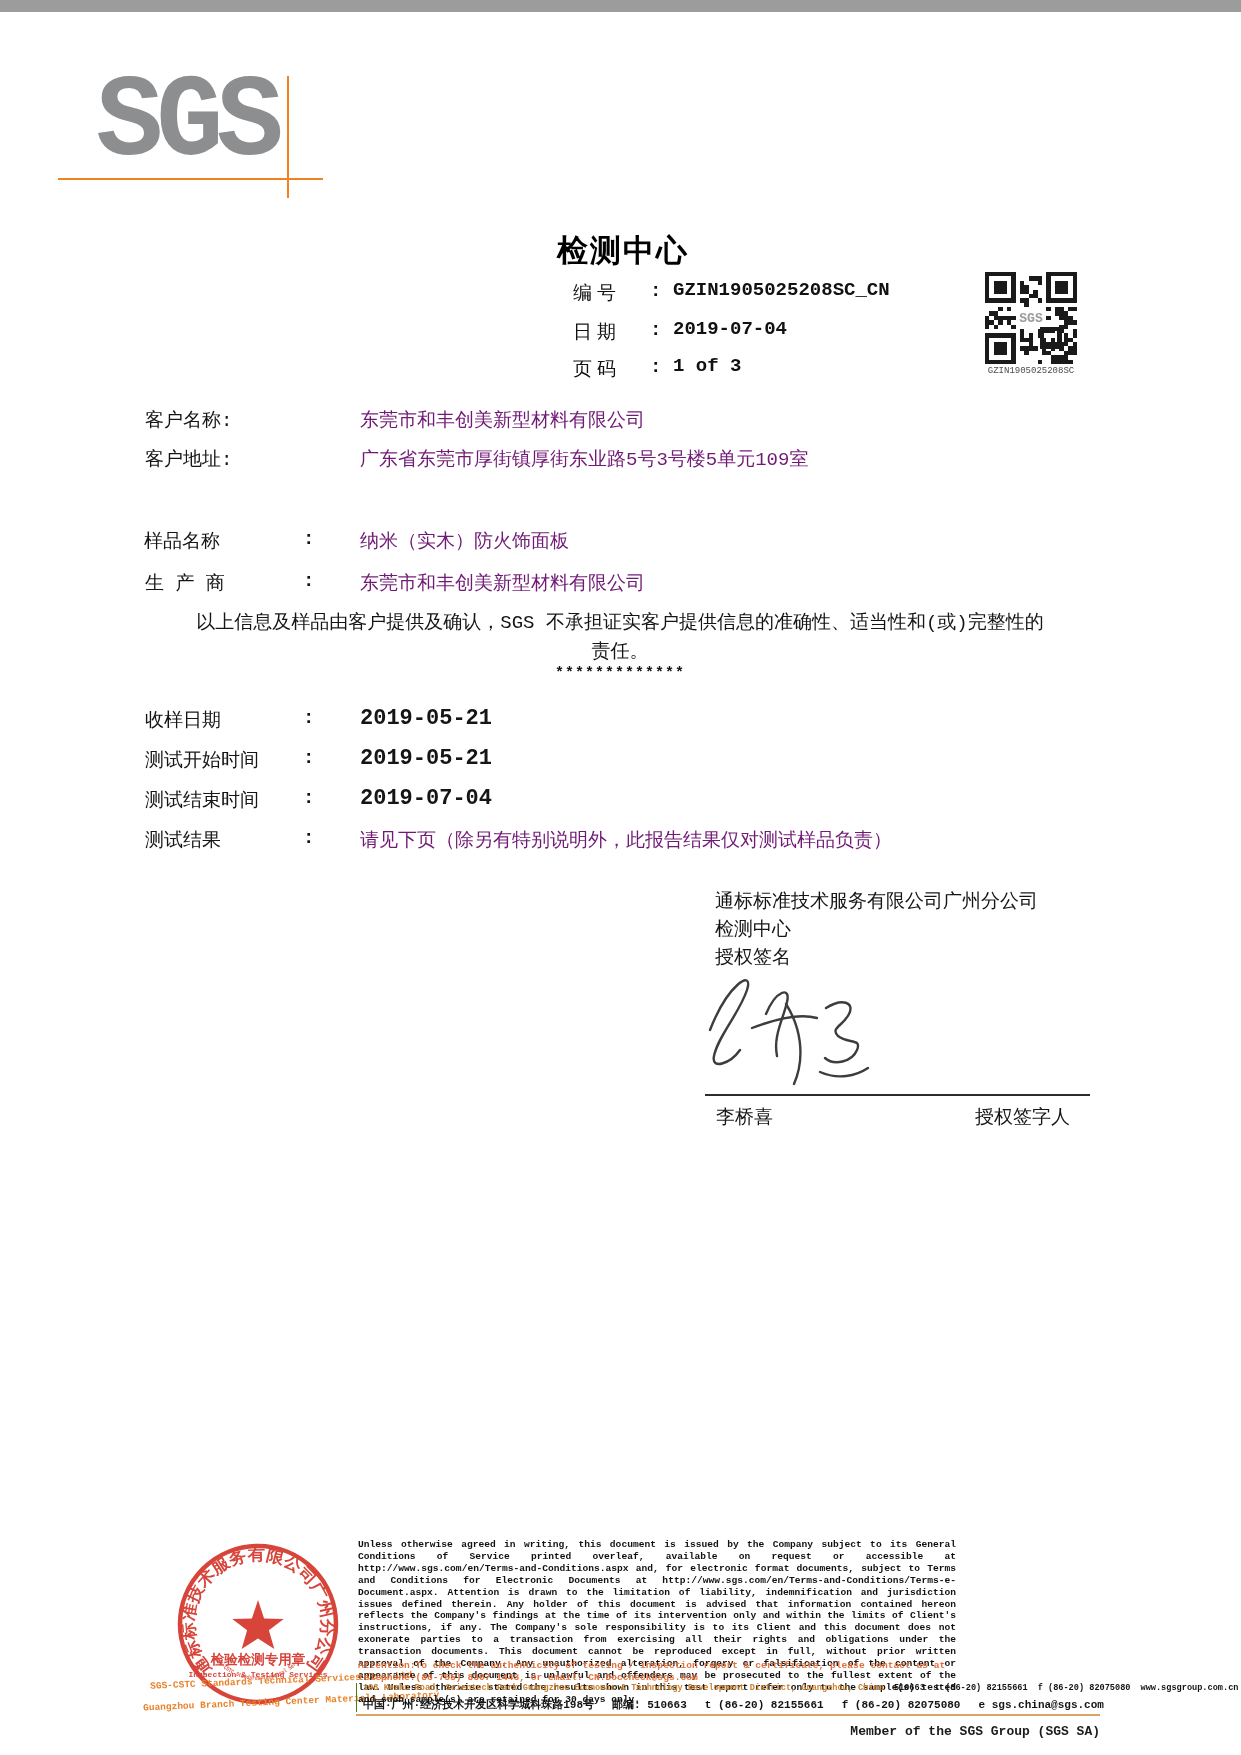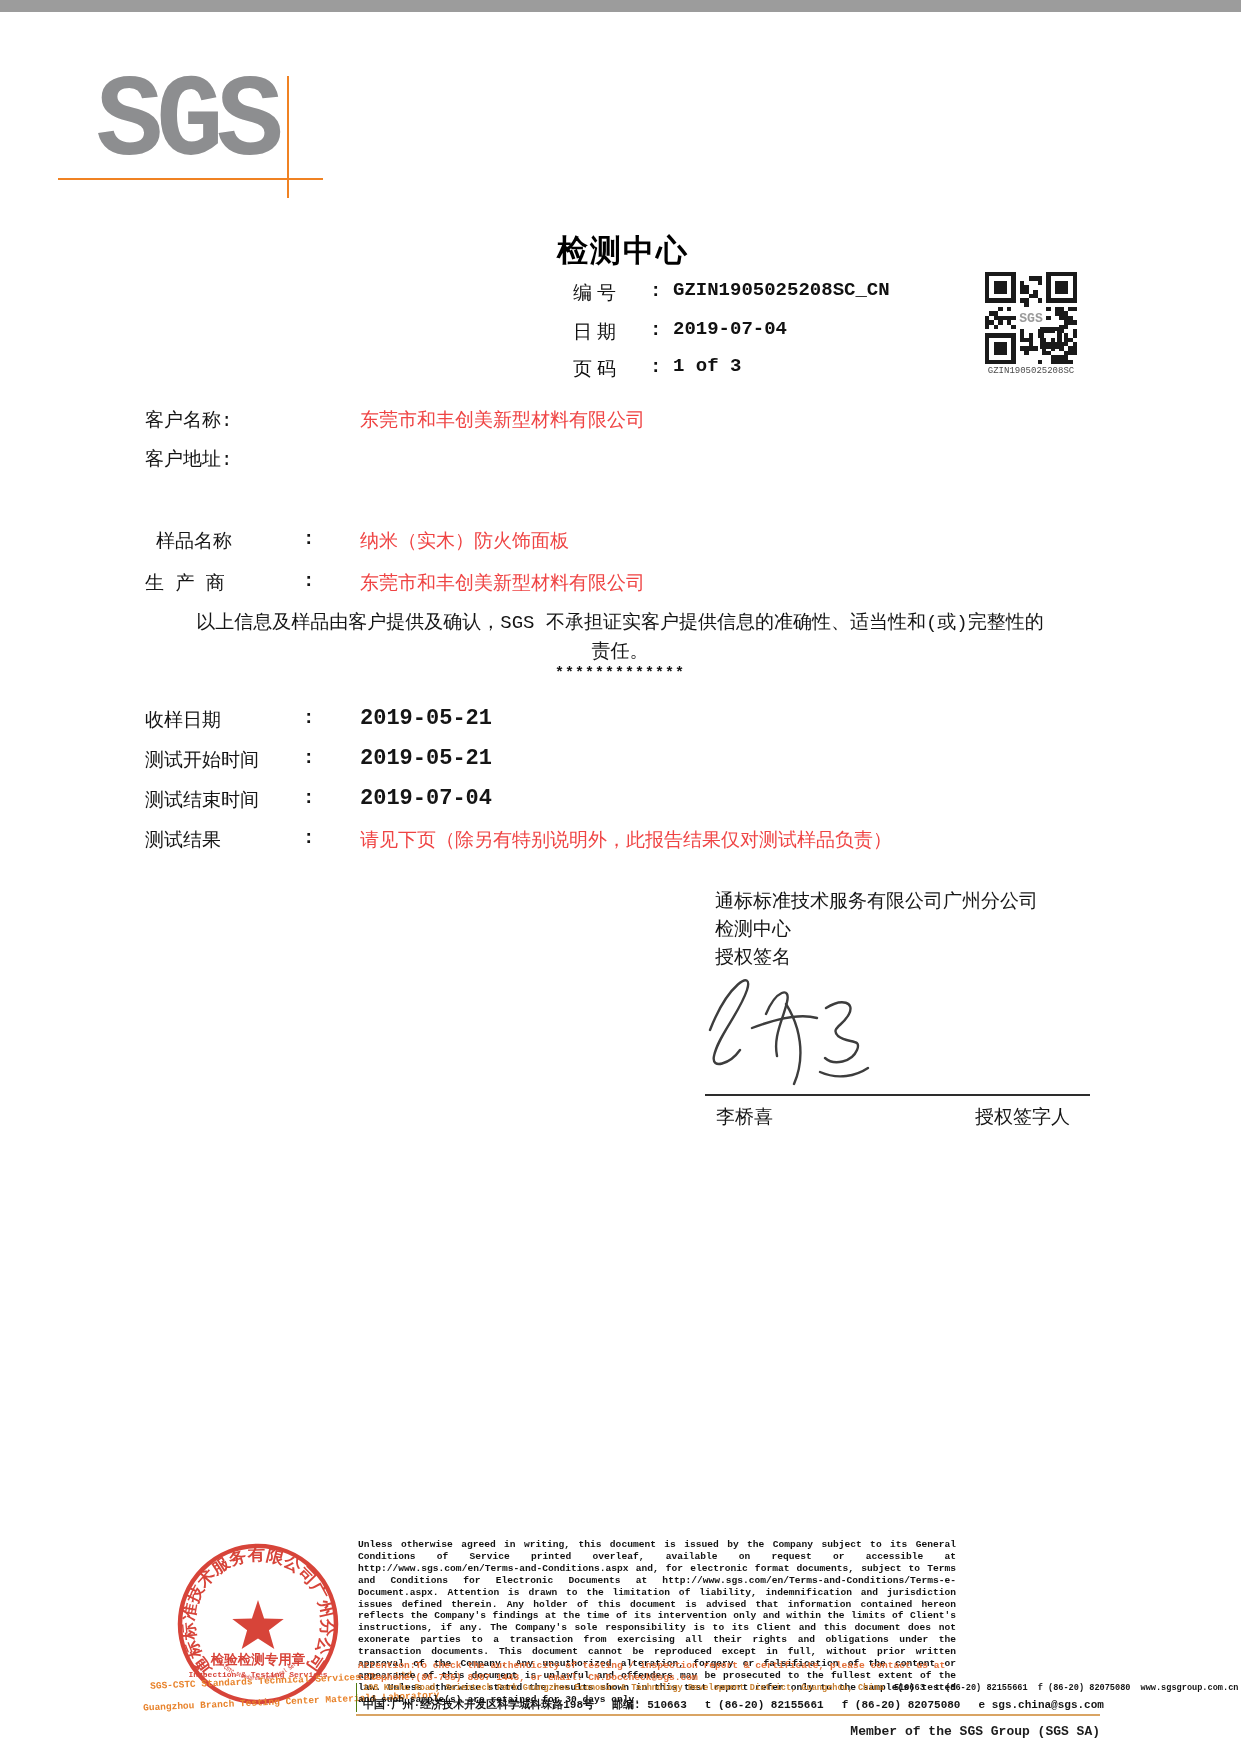--- a/index.html
+++ b/index.html
@@ -20,21 +20,21 @@
   .doc-title{font-size:31px;font-weight:bold;color:#000;text-align:center;letter-spacing:2px;}
   .meta-label{font-size:19px;color:#111;letter-spacing:5px;}
   .meta-colon{font-size:19px;font-weight:bold;color:#111;}
   .meta-value{font-size:19px;font-weight:bold;color:#111;}
   
   .qr-box{width:92px;height:92px;}
   .qr-caption{font-size:9px;color:#4c4c4c;text-align:center;width:110px;}
   
   .lbl{font-size:19px;color:#151515;}
   .col{font-size:19px;font-weight:bold;color:#151515;}
-  .val{font-size:19px;color:#ef4444;}
+  .val{font-size:19px;color:#701a75;}
   .val-b{font-size:22px;font-weight:bold;color:#151515;}
   .note{font-size:19px;color:#151515;text-align:center;line-height:27px;}
   .stars{font-size:15px;font-weight:bold;color:#151515;text-align:center;letter-spacing:1px;}
   
   .org-line{font-size:19px;color:#151515;line-height:28px;}
   .sig-rule{height:2px;background:#2d2d2d;}
   .signer{font-size:19px;color:#151515;}
   
   .stamp-overlay{font-size:9.5px;font-weight:bold;color:#e8832c;transform:rotate(-2.5deg);white-space:nowrap;}
   
@@ -88,22 +88,23 @@
       <rect x="7.3" y="8.7" width="6.4" height="3.4" fill="#ffffff" opacity="0.92"></rect>
       <text x="10.5" y="11.4" font-size="3" font-weight="bold" fill="#9a9a9a" text-anchor="middle">SGS</text>
     </svg>
   </div>
   <div class="abs qr-caption" style="left:976px;top:354px;">GZIN1905025208SC</div>
 
   <div class="abs lbl" style="left:145px;top:395px;">客户名称:</div>
   <div class="abs val" style="left:360px;top:395px;">东莞市和丰创美新型材料有限公司</div>
 
   <div class="abs lbl" style="left:145px;top:434px;">客户地址:</div>
+  <div class="abs val" style="left:360px;top:434px;">广东省东莞市厚街镇厚街东业路5号3号楼5单元109室</div>
 
-  <div class="abs lbl" style="left:156px;top:516px;">样品名称</div>
+  <div class="abs lbl" style="left:144px;top:516px;">样品名称</div>
   <div class="abs col" style="left:303px;top:516px;">:</div>
   <div class="abs val" style="left:360px;top:516px;">纳米（实木）防火饰面板</div>
 
   <div class="abs lbl" style="left:145px;top:558px;">生 产 商</div>
   <div class="abs col" style="left:303px;top:558px;">:</div>
   <div class="abs val" style="left:360px;top:558px;">东莞市和丰创美新型材料有限公司</div>
 
   <div class="abs note" style="left:140px;top:598px;width:960px;">以上信息及样品由客户提供及确认，SGS 不承担证实客户提供信息的准确性、适当性和(或)完整性的</div>
   <div class="abs note" style="left:140px;top:627px;width:960px;">责任。</div>
   <div class="abs stars" style="left:140px;top:653px;width:960px;">*************</div>

